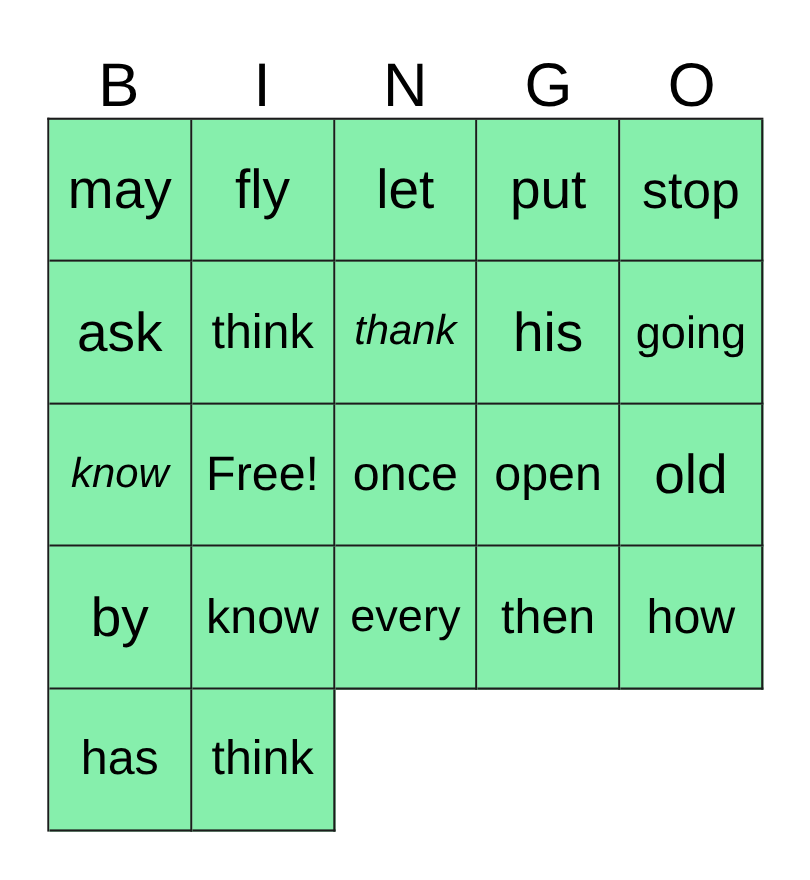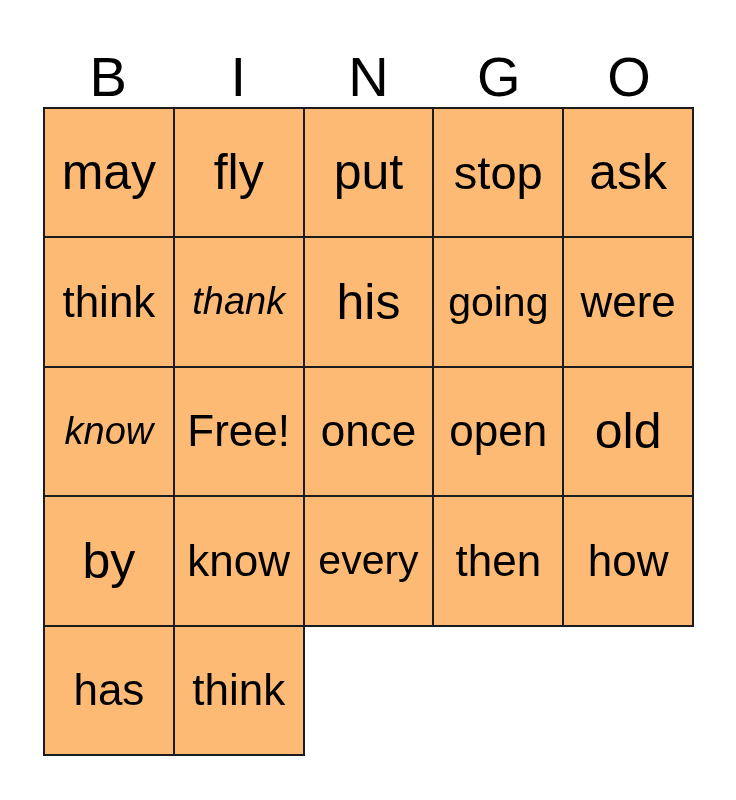--- a/index.html
+++ b/index.html
@@ -61,21 +61,21 @@
     background: #ffffff;
   }
   .cell {
     border-right: 2px solid #1c1c1c;
     border-bottom: 2px solid #1c1c1c;
     box-sizing: border-box;
     display: flex;
     align-items: center;
     justify-content: center;
     overflow: hidden;
-    background: #fdba74;
+    background: #86efac;
   }
   .cell .cell-text {
     display: block;
     text-align: center;
     line-height: 1.05;
     white-space: nowrap;
     color: #000000;
   }
 
   
@@ -100,20 +100,23 @@
 
   <div id="bingo-grid">
 
     <div class="cell">
         <span class="cell-text fs-xl">may</span>
       </div>
     <div class="cell">
         <span class="cell-text fs-xl">fly</span>
       </div>
     <div class="cell">
+        <span class="cell-text fs-xl">let</span>
+      </div>
+    <div class="cell">
         <span class="cell-text fs-xl">put</span>
       </div>
     <div class="cell">
         <span class="cell-text fs-lg">stop</span>
       </div>
 
     <div class="cell">
         <span class="cell-text fs-xl">ask</span>
       </div>
     <div class="cell">
@@ -122,23 +125,20 @@
     <div class="cell">
         <span class="cell-text fs-xs">thank</span>
       </div>
     <div class="cell">
         <span class="cell-text fs-xl">his</span>
       </div>
     <div class="cell">
         <span class="cell-text fs-sm">going</span>
       </div>
 
-    <div class="cell">
-        <span class="cell-text fs-md">were</span>
-      </div>
     <div class="cell">
         <span class="cell-text fs-xs">know</span>
       </div>
     <div class="cell">
         <span class="cell-text fs-md">Free!</span>
       </div>
     <div class="cell">
         <span class="cell-text fs-md">once</span>
       </div>
     <div class="cell">

